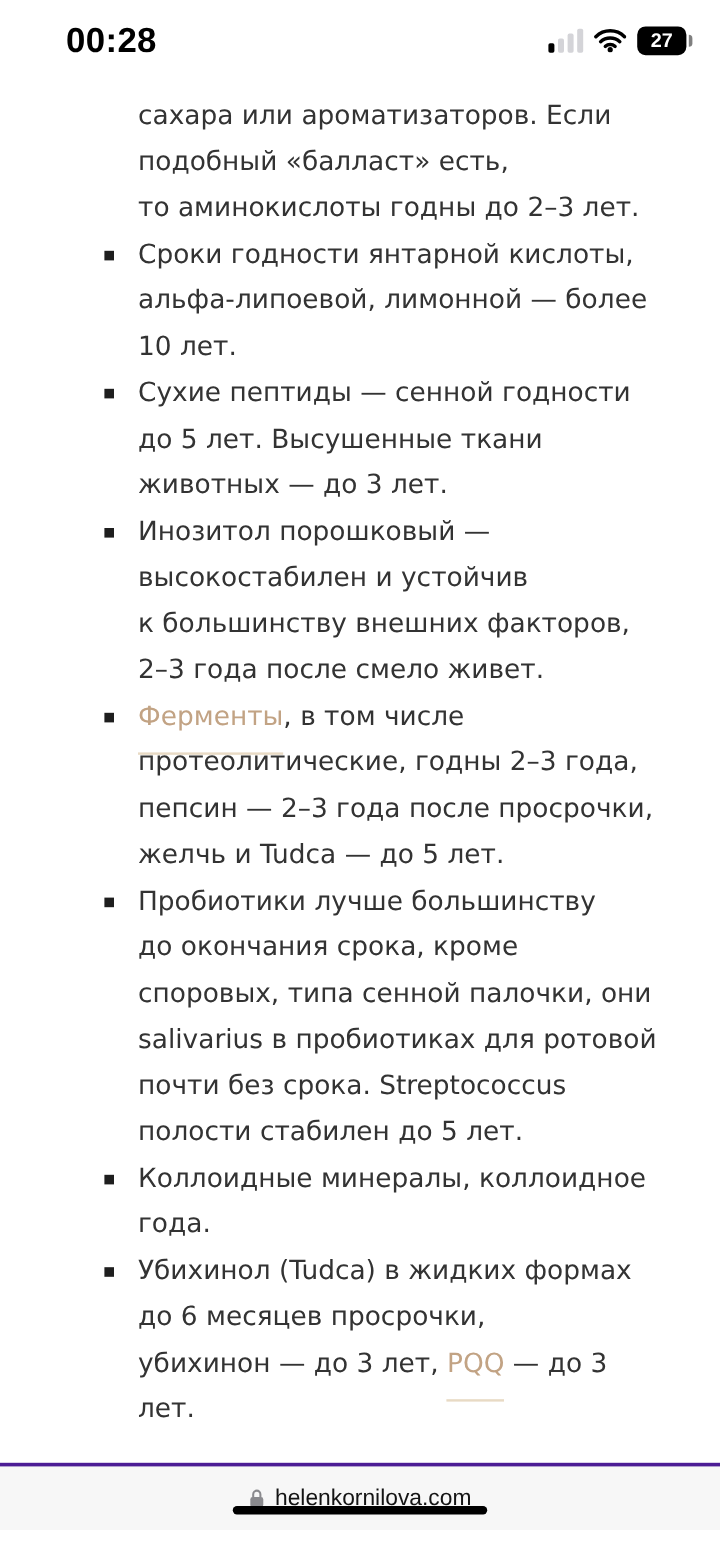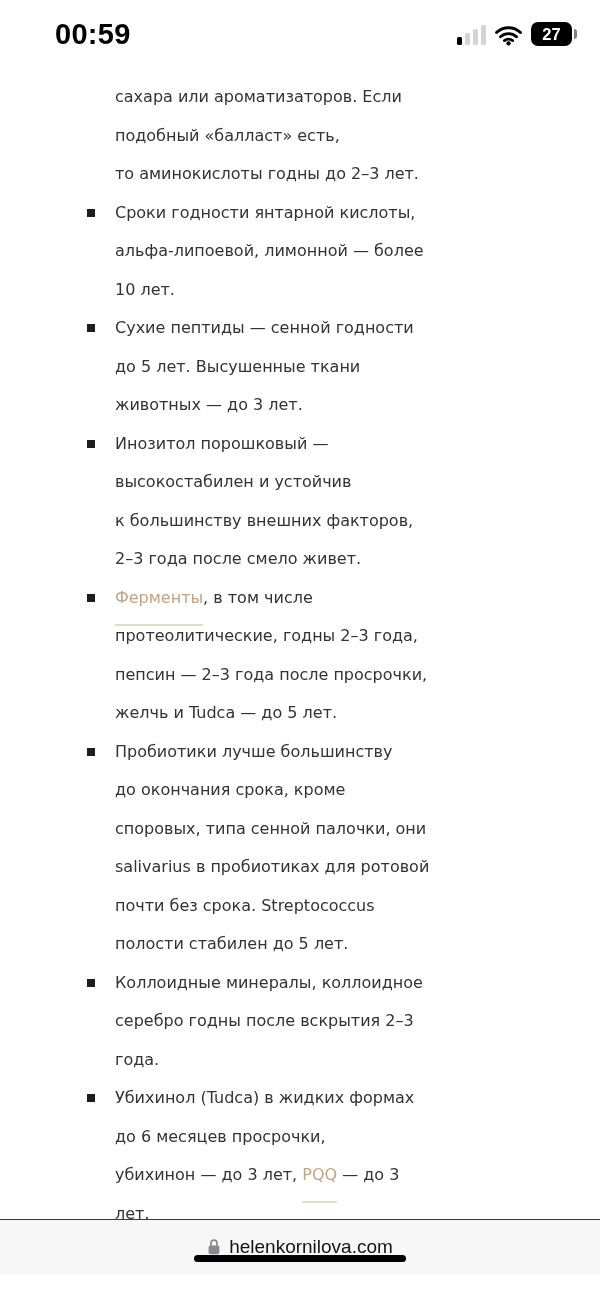--- a/index.html
+++ b/index.html
@@ -18,21 +18,21 @@
     display: flex; align-items: center; justify-content: space-between;
     padding: 6px 22px 0 55px;
     box-sizing: border-box;
     background: #ffffff;
     z-index: 5;
   }
   .sb-time {
     font-size: 29px; font-weight: 700; color: #000;
     letter-spacing: 0.3px;
   }
-  .sb-icons { display: flex; align-items: flex-end; gap: 9px; }
+  .sb-icons { display: flex; align-items: center; gap: 9px; }
   .signal { display: flex; align-items: flex-end; gap: 3px; height: 20px; padding-bottom: 1px; }
   .sig-bar { width: 5px; border-radius: 1.5px; background: var(--inactive-signal); }
   .sig-bar:nth-child(1) { height: 8px;  background: #000; }
   .sig-bar:nth-child(2) { height: 12px; }
   .sig-bar:nth-child(3) { height: 16px; }
   .sig-bar:nth-child(4) { height: 20px; }
   .battery {
     position: relative;
     width: 41px; height: 24px;
     background: #000; border-radius: 7px;
@@ -49,21 +49,21 @@
   }
 
   
   .article {
     position: absolute;
     top: 78px; left: 0; width: 600px;
     box-sizing: border-box;
     padding-left: 115px; padding-right: 20px;
     color: var(--text-color);
     font-family: "DejaVu Sans", sans-serif;
-    font-size: 16px;
+    font-size: 22px;
     z-index: 1;
   }
   .line {
     height: 38.5px; line-height: 38.5px;
     white-space: nowrap;
   }
   .bullet-list { margin: 0; padding: 0; list-style: none; }
   .bullet-list li { position: relative; margin: 0; padding: 0; }
   .marker {
     position: absolute; left: -28px; top: 15px;
@@ -76,21 +76,21 @@
     border-bottom: 2px solid var(--link-underline);
     padding-bottom: 17px;
   }
 
   
   .browser-bar {
     position: absolute;
     left: 0; right: 0; top: 1219px; height: 56px;
     box-sizing: border-box;
     background: var(--bar-bg);
-    border-top: 1px solid #4c1d95;
+    border-top: 3px solid #4c1d95;
     z-index: 10;
   }
   .url-row {
     margin-top: 16px;
     display: flex; align-items: center; justify-content: center;
     gap: 8px;
   }
   .url-domain {
     font-size: 19px; color: #141414;
   }
@@ -100,21 +100,21 @@
     transform: translateX(-50%);
     width: 212px; height: 7px;
     border-radius: 4px;
     background: #000;
   }
 </style>
 </head>
 <body style="--text-color: #333333; --link-color: #c2a384; --link-underline: #e8dac4; --bar-bg: #f7f7f7; --inactive-signal: #d4d4d8;">
 
 <div class="status-bar">
-  <div class="sb-time">00:59</div>
+  <div class="sb-time">00:28</div>
   <div class="sb-icons">
     <div class="signal">
       <span class="sig-bar"></span>
       <span class="sig-bar"></span>
       <span class="sig-bar"></span>
       <span class="sig-bar"></span>
     </div>
     <span style="display:flex;">
       <svg width="27" height="20" viewBox="0 0 26 19">
         <path d="M1.5 6.2 C 4.6 3.2 8.6 1.5 13 1.5 C 17.4 1.5 21.4 3.2 24.5 6.2" fill="none" stroke="#000" stroke-width="2.8" stroke-linecap="round"></path>
@@ -168,21 +168,20 @@
         <div class="line">Пробиотики лучше большинству</div>
         <div class="line">до окончания срока, кроме</div>
         <div class="line">споровых, типа сенной палочки, они</div>
         <div class="line">salivarius в пробиотиках для ротовой</div>
         <div class="line">почти без срока. Streptococcus</div>
         <div class="line">полости стабилен до 5 лет.</div>
       </li>
       <li>
         <span class="marker"></span>
         <div class="line">Коллоидные минералы, коллоидное</div>
-        <div class="line">серебро годны после вскрытия 2–3</div>
         <div class="line">года.</div>
       </li>
       <li>
         <span class="marker"></span>
         <div class="line">Убихинол (Tudca) в жидких формах</div>
         <div class="line">до 6 месяцев просрочки,</div>
         <div class="line">убихинон — до 3 лет, <a href="#" class="inline-link">PQQ</a> — до 3</div>
         <div class="line">лет.</div>
       </li>
     </ul>

